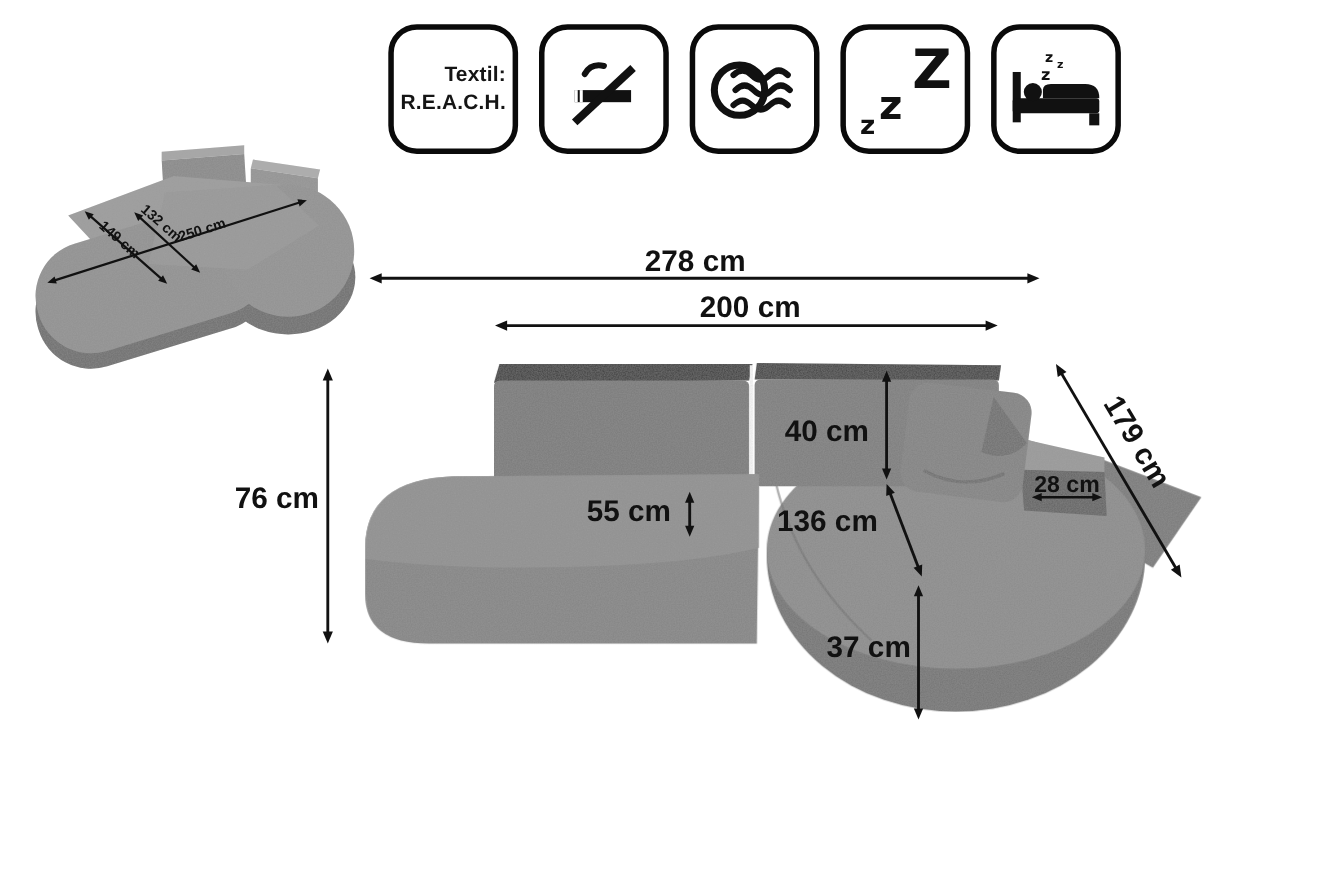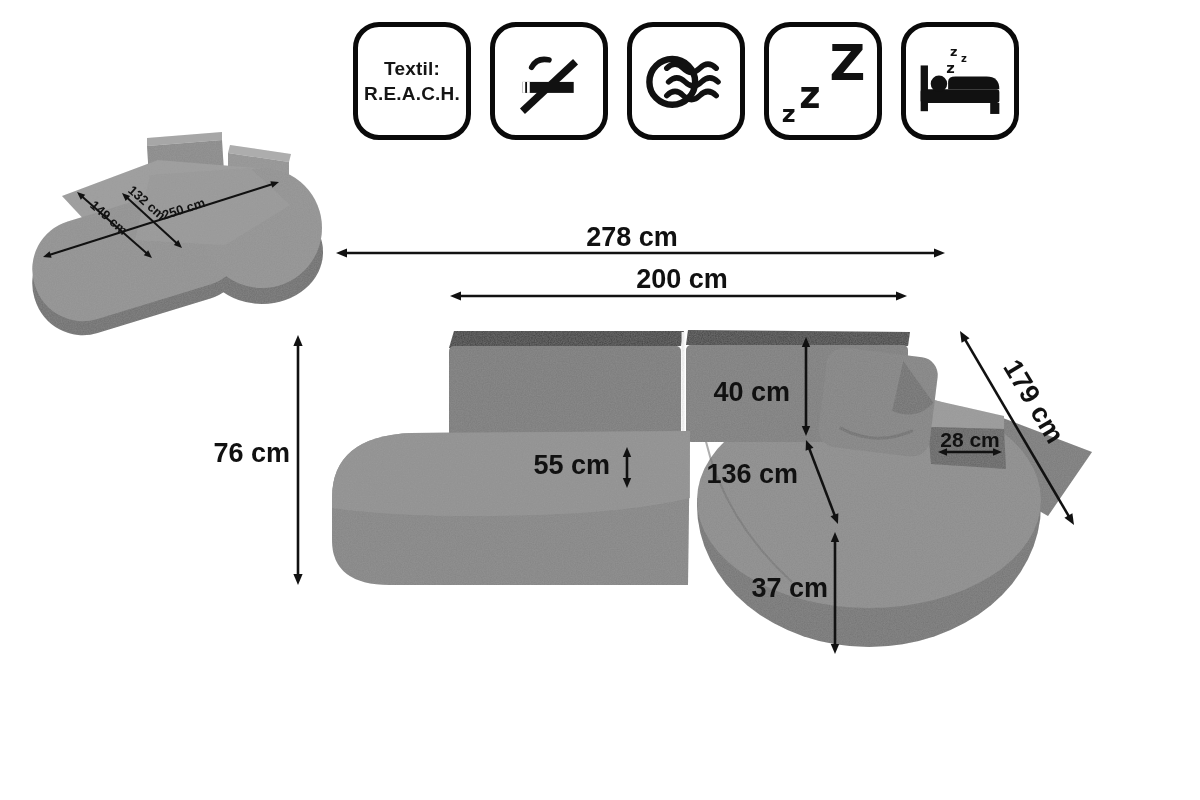--- a/index.html
+++ b/index.html
@@ -9,21 +9,21 @@
   }
   .badges{
     position:absolute;left:353px;top:22px;display:flex;gap:19px;
   }
   .badge{
     width:118px;height:118px;box-sizing:border-box;
     border:5px solid #0a0a0a;border-radius:26px;background:#ffffff;
     display:flex;flex-direction:column;align-items:center;justify-content:center;
   }
   .badge-text{
-    font-weight:700;font-size:19px;color:#151515;text-align:center;line-height:25px;
+    font-weight:700;font-size:19px;color:#151515;text-align:right;line-height:25px;
     letter-spacing:0.2px;
   }
   svg text.dim{
     font-family:"Liberation Sans","DejaVu Sans",sans-serif;
     font-weight:700;fill:#111111;font-size:27px;
   }
   svg text.dim-small{font-size:21px;}
   svg text.dim-inset{font-size:13px;}
   svg text.zglyph{font-family:"DejaVu Sans","Liberation Sans",sans-serif;font-weight:900;fill:#111111;}
 </style>

